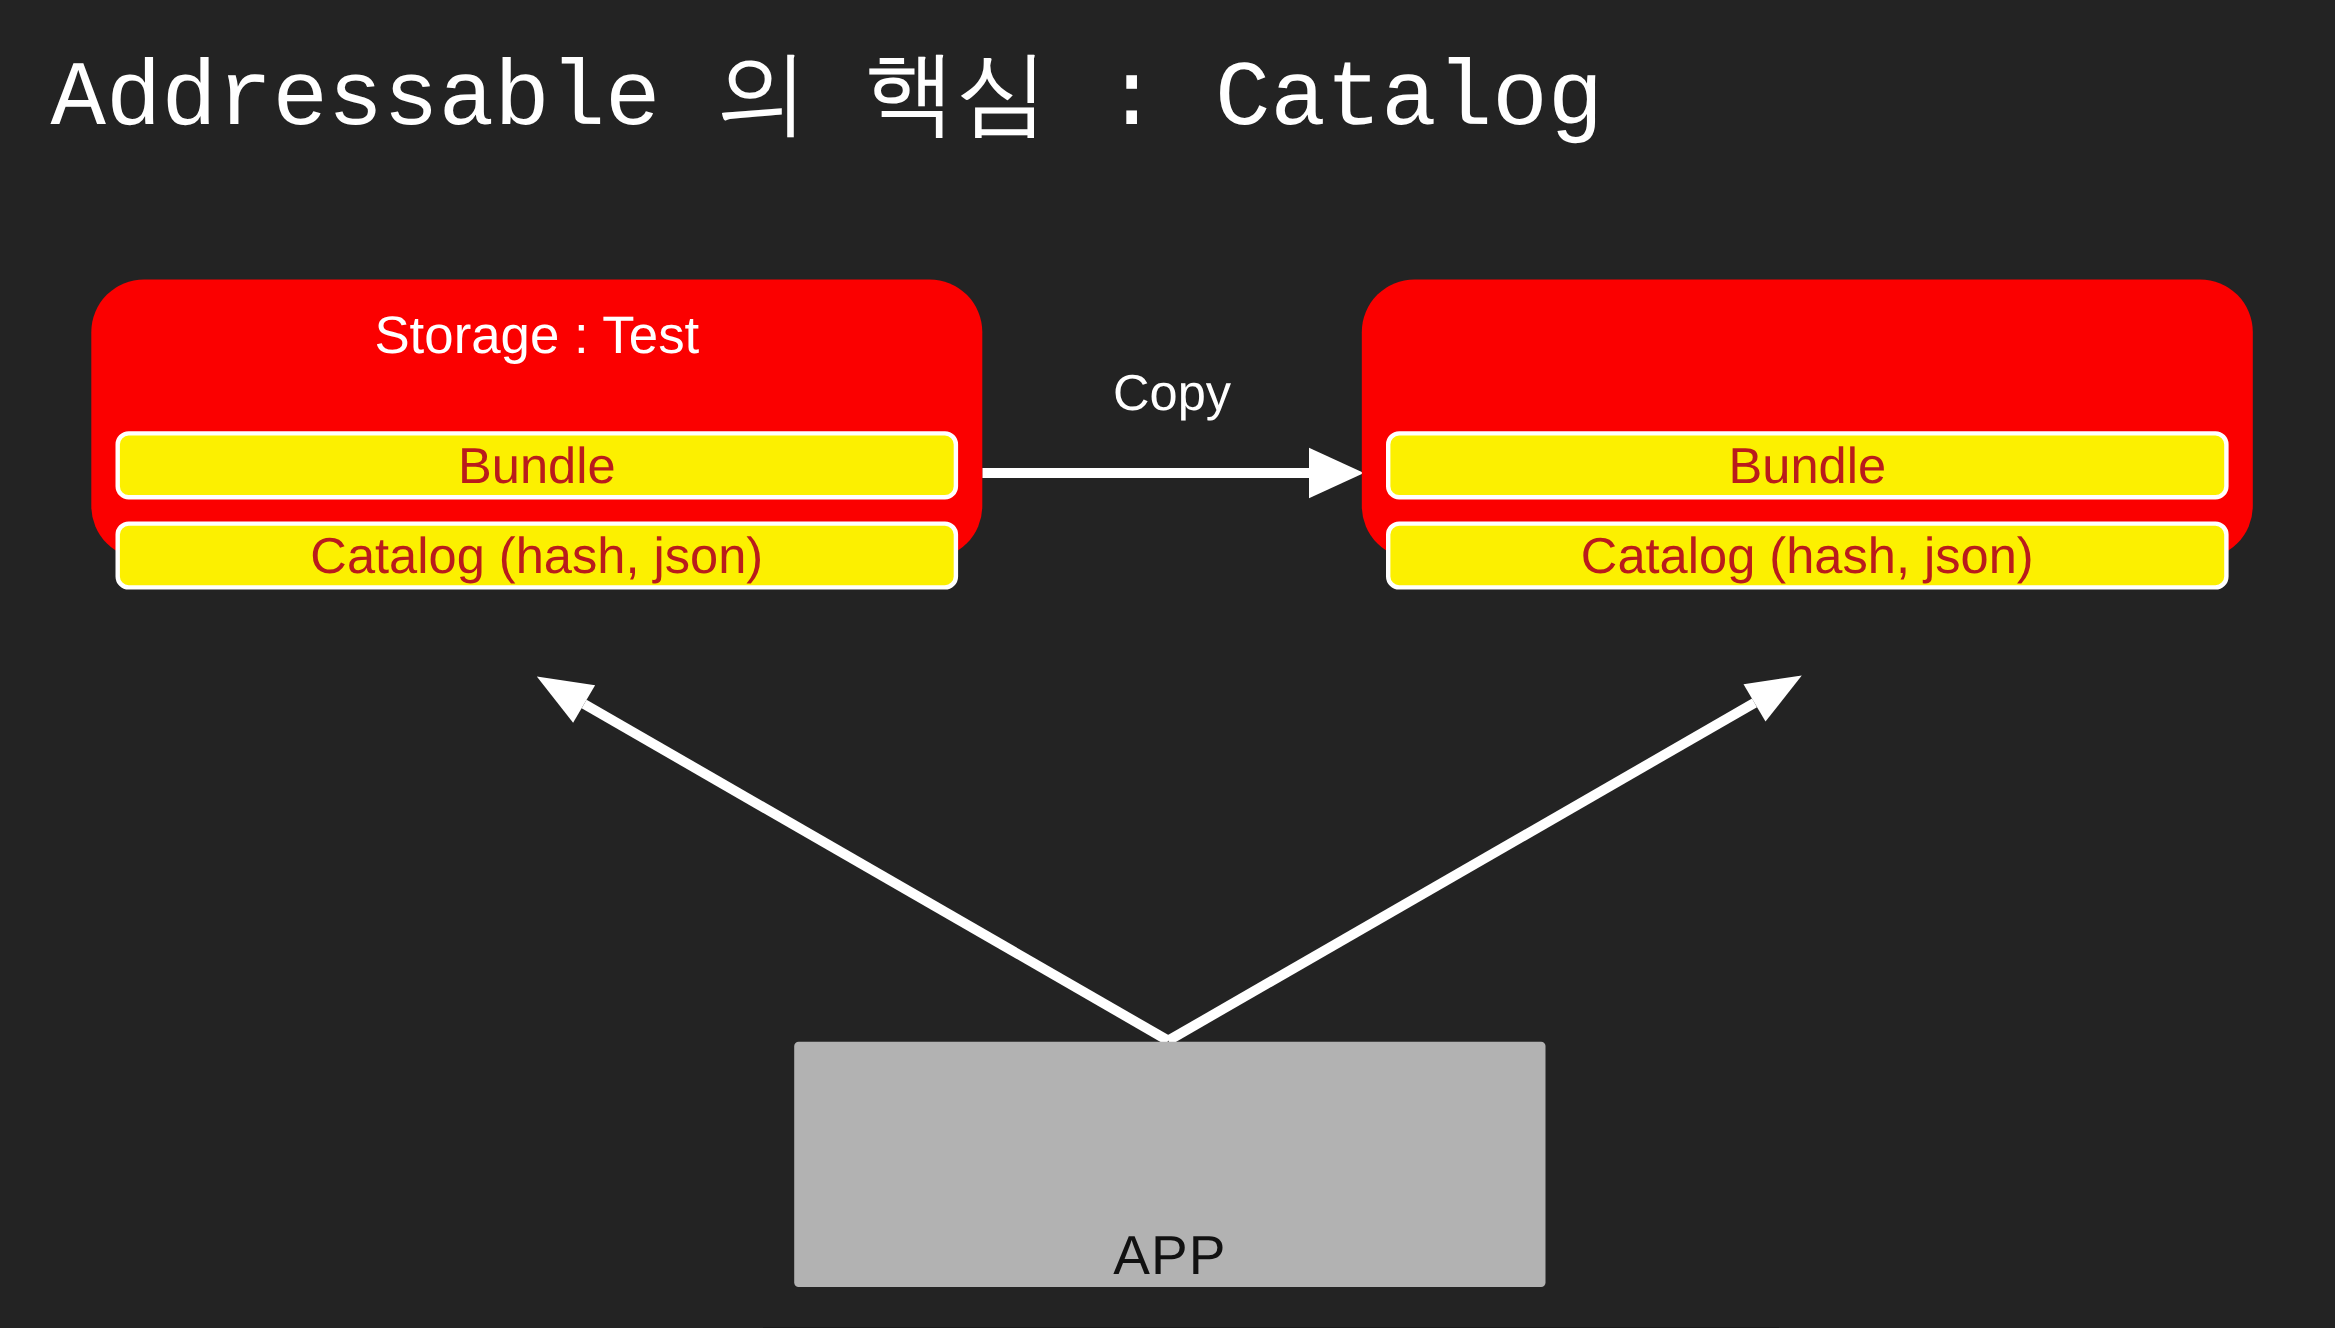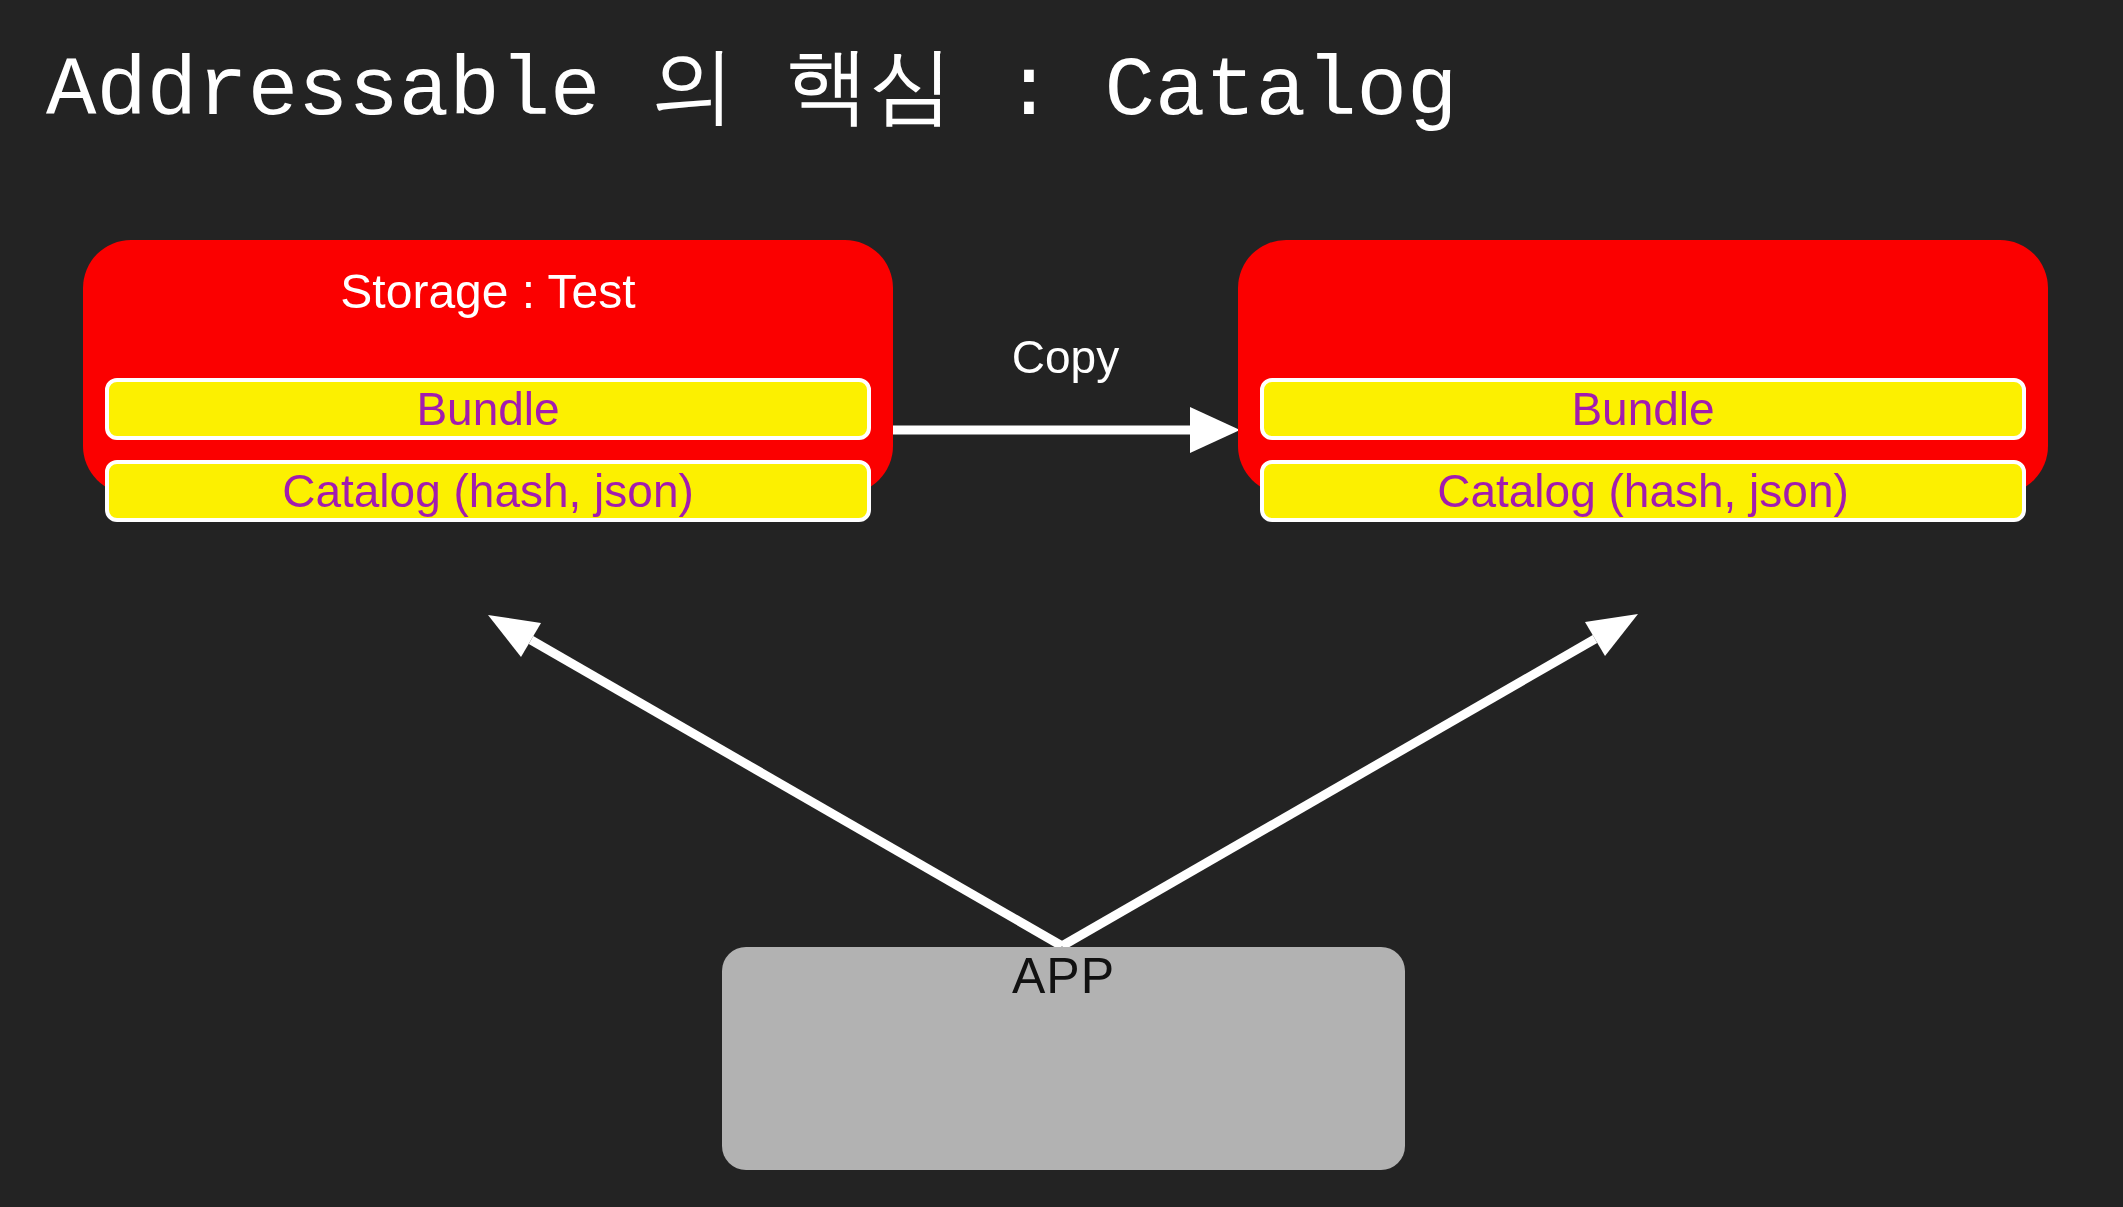--- a/index.html
+++ b/index.html
@@ -28,21 +28,21 @@
   .arrow-layer {
     position: absolute;
     left: 0;
     top: 0;
     width: 2123px;
     height: 1207px;
     z-index: 1;
   }
   .storage-box {
     position: absolute;
-    top: 240px;
+    top: 254px;
     width: 810px;
     height: 254px;
     background: #fb0000;
     border-radius: 48px;
     z-index: 2;
   }
   .storage-test { left: 83px; }
   .storage-live { left: 1238px; }
   .storage-title {
     position: absolute;
@@ -59,21 +59,21 @@
     right: 22px;
     height: 62px;
     background: #fcf000;
     border: 4px solid #ffffff;
     border-radius: 12px;
     box-sizing: border-box;
     display: flex;
     align-items: center;
     justify-content: center;
     font-size: 46px;
-    color: #a21caf;
+    color: #b91c1c;
     white-space: nowrap;
   }
   .bar-bundle  { top: 138px; }
   .bar-catalog { top: 220px; }
   .float-label {
     position: absolute;
     text-align: center;
     font-size: 46px;
     color: #ffffff;
     z-index: 2;
@@ -81,24 +81,24 @@
   }
   .copy-label { left: 893px; width: 345px; top: 330px; }
   .url-label  { left: 850px; width: 400px; top: 722px; }
   .app-box {
     position: absolute;
     left: 722px;
     top: 947px;
     width: 683px;
     height: 223px;
     background: #b2b2b2;
-    border-radius: 24px;
+    border-radius: 4px;
     z-index: 2;
     display: flex;
-    align-items: flex-start;
+    align-items: flex-end;
     justify-content: center;
   }
   .app-label {
     font-size: 50px;
     color: #111111;
     letter-spacing: 1px;
   }
 </style>
 </head>
 <body>

